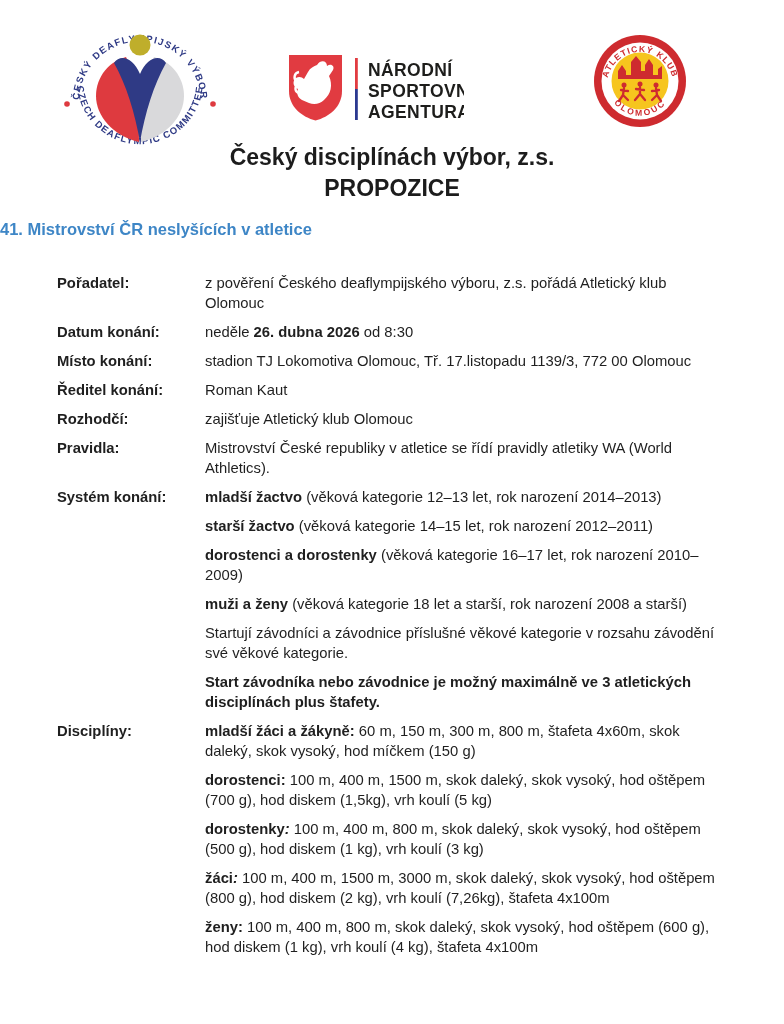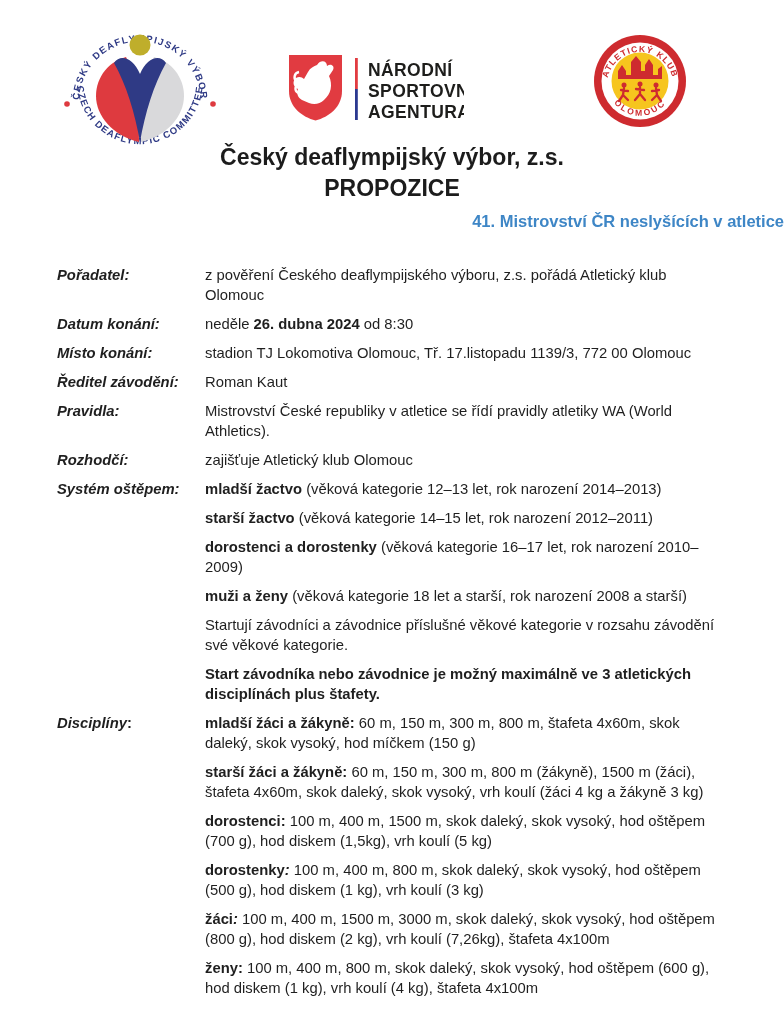--- a/index.html
+++ b/index.html
@@ -12,27 +12,27 @@
   .page{position:relative;width:784px;height:1024px;background:#fff;}
   
   .header{position:relative;height:140px;}
   .logo{position:absolute;}
   .logo-cdv{left:52px;top:16px;}
   .logo-nsa{left:284px;top:52px;}
   .logo-ako{left:584px;top:31px;}
   
   .title-block{text-align:center;margin-top:2px;}
   .title-line{font-size:23px;font-weight:bold;line-height:31px;color:#1c1c1c;}
-  .subtitle-block{text-align:right;margin-top:4px;}
+  .subtitle-block{text-align:left;margin-top:12px;}
   .subtitle-line{font-size:16.5px;font-weight:bold;line-height:27px;color:var(--accent-blue,#3e86c6);}
   
   .doc-rows{margin:30px 50px 0 57px;font-size:14.8px;line-height:20px;}
   .row{display:grid;grid-template-columns:148px 1fr;}
   .row-label{font-weight:bold;}
-  .row-label .b{font-weight:bold;font-style:italic;}
+  .row-label .b{font-weight:bold;}
   .row-value p{margin:0 8px 9px 0;}
   .row-value{padding-right:2px;}
   .b{font-weight:bold;}
   .i{font-style:italic;}
   
   .arc-text{font-family:"Liberation Sans",sans-serif;font-weight:bold;}
 </style>
 </head>
 <body>
 
@@ -91,81 +91,80 @@
       <text class="arc-text" font-size="8.6" letter-spacing="1.1" style="fill:var(--badge-red)">
         <textPath href="#akoTop" startOffset="50%" text-anchor="middle">ATLETICKÝ KLUB</textPath>
       </text>
       <text class="arc-text" font-size="8.6" letter-spacing="2.2" style="fill:var(--badge-red)">
         <textPath href="#akoBottom" startOffset="50%" text-anchor="middle">OLOMOUC</textPath>
       </text>
     </svg>
   </div>
 
   <div class="title-block">
-    <div class="title-line">Český deaflympijský výbor, z.s.</div>
+    <div class="title-line">Český disciplínách výbor, z.s.</div>
     <div class="title-line">PROPOZICE</div>
   </div>
 
   <div class="subtitle-block">
     <div class="subtitle-line">41. Mistrovství ČR neslyšících v atletice</div>
   </div>
 
   <div class="doc-rows">
       <div class="row">
         <div class="row-label"><span class="b">Pořadatel:</span></div>
         <div class="row-value">
           <p><span>z pověření Českého deaflympijského výboru, z.s. pořádá Atletický klub Olomouc</span></p>
         </div>
       </div>
       <div class="row">
         <div class="row-label"><span class="b">Datum konání:</span></div>
         <div class="row-value">
-          <p><span>neděle </span><span class="b">26. dubna 2024</span><span> od 8:30</span></p>
+          <p><span>neděle </span><span class="b">26. dubna 2026</span><span> od 8:30</span></p>
         </div>
       </div>
       <div class="row">
         <div class="row-label"><span class="b">Místo konání:</span></div>
         <div class="row-value">
           <p><span>stadion TJ Lokomotiva Olomouc, Tř. 17.listopadu 1139/3, 772 00 Olomouc</span></p>
         </div>
       </div>
       <div class="row">
-        <div class="row-label"><span class="b">Ředitel závodění:</span></div>
+        <div class="row-label"><span class="b">Ředitel konání:</span></div>
         <div class="row-value">
           <p><span>Roman Kaut</span></p>
+        </div>
+      </div>
+      <div class="row">
+        <div class="row-label"><span class="b">Rozhodčí:</span></div>
+        <div class="row-value">
+          <p><span>zajišťuje Atletický klub Olomouc</span></p>
         </div>
       </div>
       <div class="row">
         <div class="row-label"><span class="b">Pravidla:</span></div>
         <div class="row-value">
           <p><span>Mistrovství České republiky v atletice se řídí pravidly atletiky WA (World Athletics).</span></p>
         </div>
       </div>
       <div class="row">
-        <div class="row-label"><span class="b">Rozhodčí:</span></div>
-        <div class="row-value">
-          <p><span>zajišťuje Atletický klub Olomouc</span></p>
-        </div>
-      </div>
-      <div class="row">
-        <div class="row-label"><span class="b">Systém oštěpem:</span></div>
+        <div class="row-label"><span class="b">Systém konání:</span></div>
         <div class="row-value">
           <p><span class="b">mladší žactvo</span><span> (věková kategorie 12–13 let, rok narození 2014–2013)</span></p>
           <p><span class="b">starší žactvo</span><span> (věková kategorie 14–15 let, rok narození 2012–2011)</span></p>
           <p><span class="b">dorostenci a dorostenky</span><span> (věková kategorie 16–17 let, rok narození 2010–2009)</span></p>
           <p><span class="b">muži a ženy</span><span> (věková kategorie 18 let a starší, rok narození 2008 a starší)</span></p>
           <p><span>Startují závodníci a závodnice příslušné věkové kategorie v rozsahu závodění své věkové kategorie.</span></p>
           <p><span class="b">Start závodníka nebo závodnice je možný maximálně ve 3 atletických disciplínách plus štafety.</span></p>
         </div>
       </div>
       <div class="row">
         <div class="row-label"><span class="b">Disciplíny</span><span>:</span></div>
         <div class="row-value">
           <p><span class="b">mladší žáci a žákyně:</span><span> 60 m, 150 m, 300 m, 800 m, štafeta 4x60m, skok daleký, skok vysoký, hod míčkem (150 g)</span></p>
-          <p><span class="b">starší žáci a žákyně:</span><span> 60 m, 150 m, 300 m, 800 m (žákyně), 1500 m (žáci), štafeta 4x60m, skok daleký, skok vysoký, vrh koulí (žáci 4 kg a žákyně 3 kg)</span></p>
           <p><span class="b">dorostenci:</span><span> 100 m, 400 m, 1500 m, skok daleký, skok vysoký, hod oštěpem (700 g), hod diskem (1,5kg), vrh koulí (5 kg)</span></p>
           <p><span class="b">dorostenky</span><span class="b i">:</span><span> 100 m, 400 m, 800 m, skok daleký, skok vysoký, hod oštěpem (500 g), hod diskem (1 kg), vrh koulí (3 kg)</span></p>
           <p><span class="b">žáci</span><span class="b i">:</span><span> 100 m, 400 m, 1500 m, 3000 m, skok daleký, skok vysoký, hod oštěpem (800 g), hod diskem (2 kg), vrh koulí (7,26kg), štafeta 4x100m</span></p>
           <p><span class="b">ženy:</span><span> 100 m, 400 m, 800 m, skok daleký, skok vysoký, hod oštěpem (600 g), hod diskem (1 kg), vrh koulí (4 kg), štafeta 4x100m</span></p>
         </div>
       </div>
       <div class="row">
         <div class="row-label"></div>
         <div class="row-value">
           <p></p>

